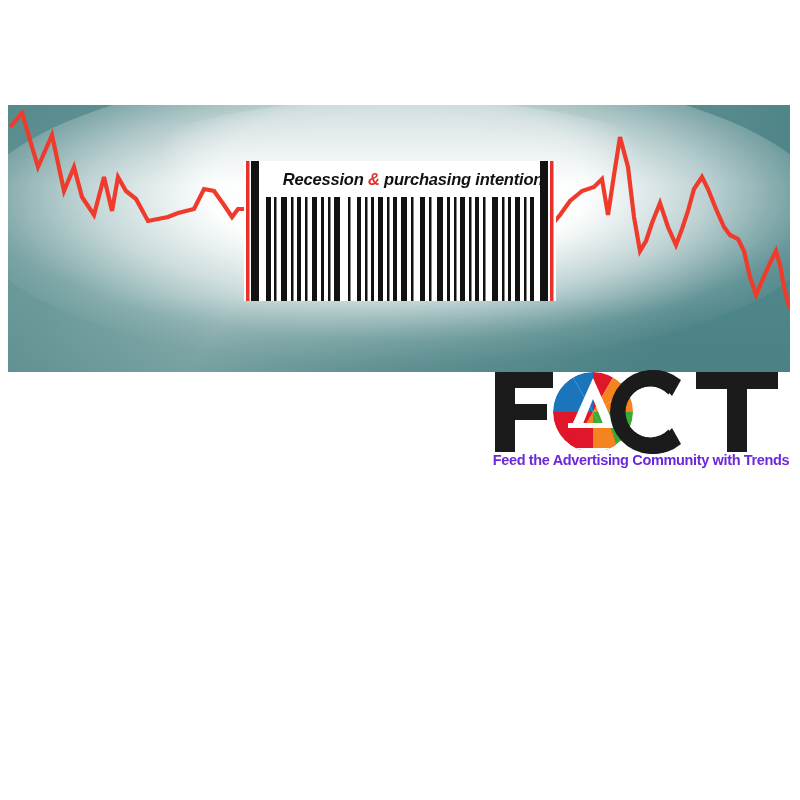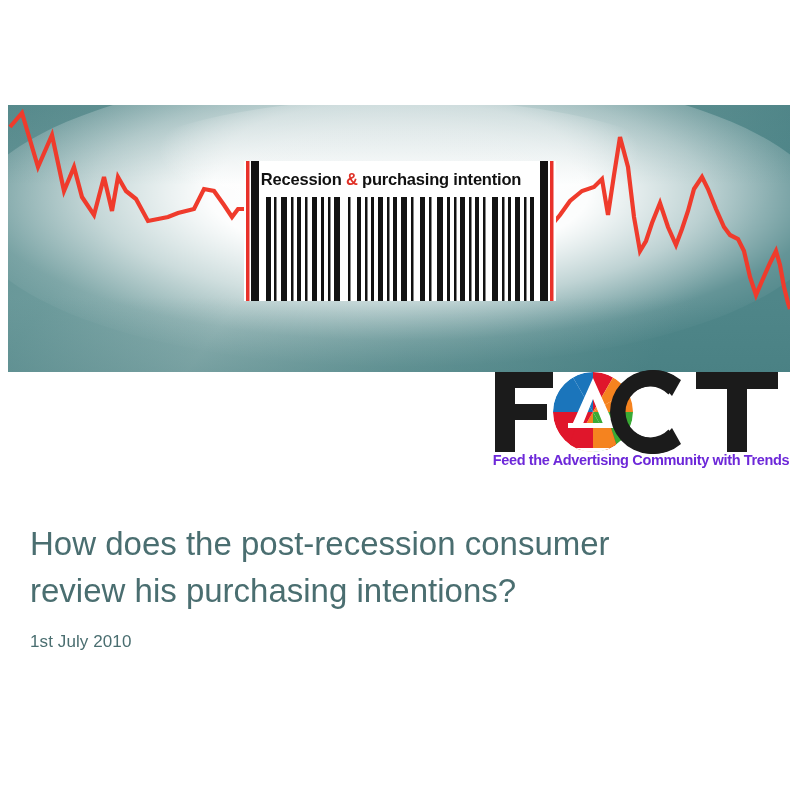--- a/index.html
+++ b/index.html
@@ -41,32 +41,33 @@
     position: absolute;
     inset: 0;
     width: 100%;
     height: 100%;
     display: block;
   }
   #barcode-svg { display:block; width:100%; height:100%; }
 
   #barcode-caption {
     position: absolute;
-    left: 246px;
+    left: 268px;
     top: 166px;
     width: 290px;
     height: 26px;
     font-family: "Liberation Sans", sans-serif;
     font-weight: bold;
     font-size: 16.5px;
     letter-spacing: -0.2px;
     color: #111111;
     white-space: nowrap;
     line-height: 26px;
     text-align: center;
+    font-style: italic;
   }
   #barcode-caption .amp { color: #e03127; }
 
   
   #fact-logo {
     position: absolute;
     left: 490px;
     top: 366px;
     width: 300px;
     height: 112px;
@@ -271,21 +272,14 @@
 
         <g>
           <path d="M206,6 H288 V23 H257 V86 H237 V23 H206 Z" fill="#1b1b1b"></path>
         </g>
       </svg>
     </div>
 
     <div id="fact-tagline">Feed the Advertising Community with Trends</div>
   </div>
 
-  <div id="headline-block">
-    <h1 id="slide-title">
-      <span class="line">How does the post-recession consumer</span>
-      <span class="line">review his purchasing intentions?</span>
-    </h1>
-    <div id="slide-date">1st July 2010</div>
-  </div>
 
 </div>
 
 </body></html>

